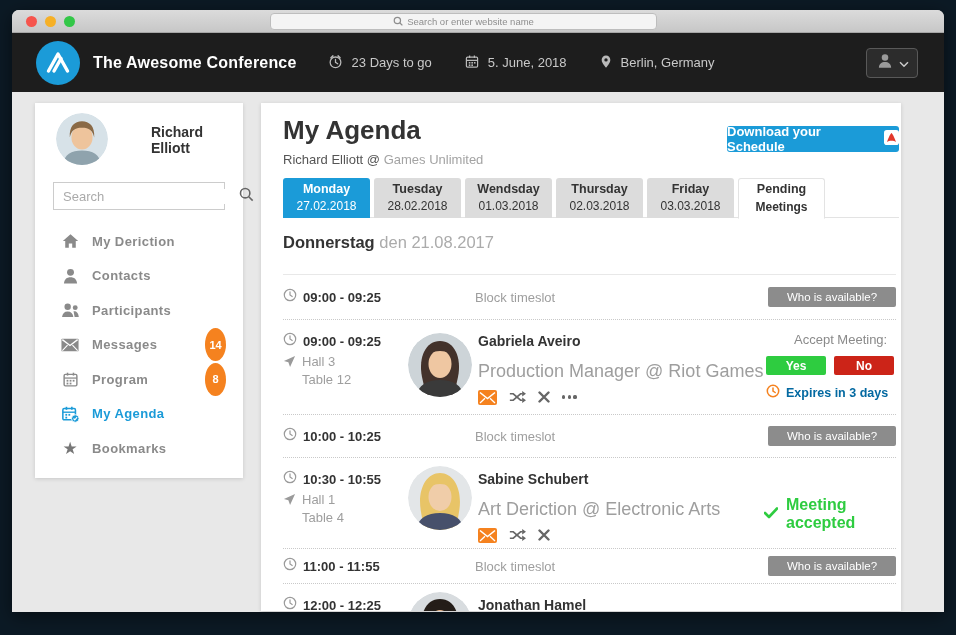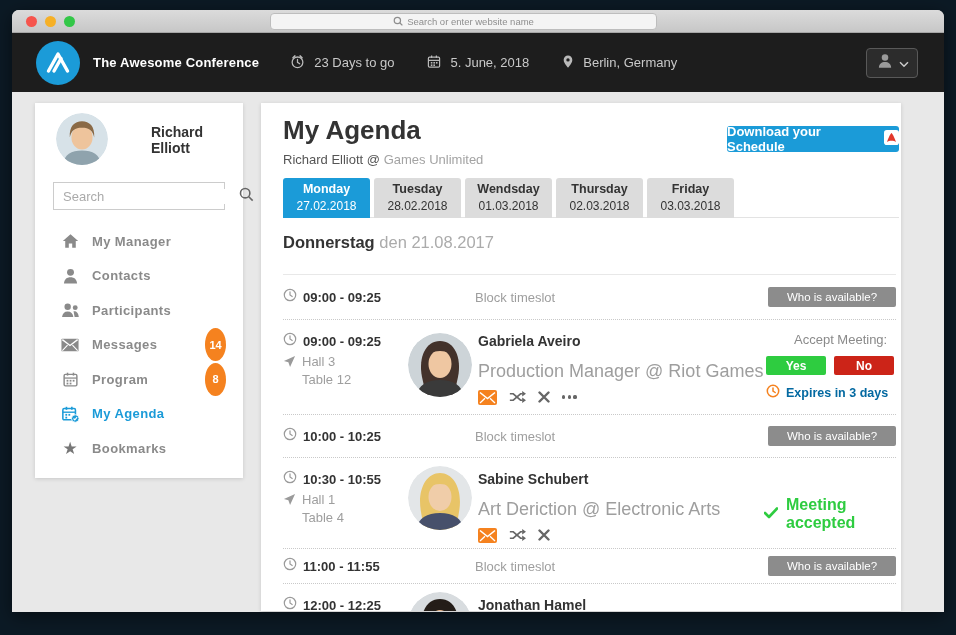--- a/index.html
+++ b/index.html
@@ -17,21 +17,21 @@
   .tl { width:11px; height:11px; border-radius:50%; margin-right:8px; }
   .tl.red { background:#f6544d; } .tl.yellow { background:#f6b026; } .tl.green { background:#33c748; }
   .urlbar { position:absolute; left:258px; top:3px; width:387px; height:17px; background:#f4f4f4;
             border:1px solid #bdbdbd; border-radius:4px; display:flex; align-items:center;
             justify-content:center; gap:4px; color:#8e8e8e; font-size:9.5px; }
 
   
   .appheader { height:59px; background:#1d1d1d; display:flex; align-items:center; padding:0 26px 0 24px; }
   .logo { width:44px; height:44px; border-radius:50%; background:#1b9bd8; flex:0 0 44px;
           display:flex; align-items:center; justify-content:center; }
-  .app-title { color:#fff; font-weight:bold; font-size:13px; margin-left:13px; letter-spacing:.2px; }
+  .app-title { color:#fff; font-weight:bold; font-size:16px; margin-left:13px; letter-spacing:.2px; }
   .hinfo { display:flex; align-items:center; gap:8px; color:#c9c9c9; font-size:13px; margin-left:32px; white-space:nowrap; }
   .user-btn { margin-left:auto; width:52px; height:30px; background:#2c2c2c; border:1px solid #595959;
               border-radius:4px; display:flex; align-items:center; justify-content:center; gap:5px; cursor:pointer; }
 
   
   .content { position:relative; height:519px; background:#e8e8e8; }
 
   
   .sidebar { position:absolute; left:23px; top:11px; width:208px; height:375px; background:#fff;
              box-shadow:0 1px 4px rgba(0,0,0,.14); }
@@ -207,21 +207,21 @@
                 <line x1="10.4" y1="10.4" x2="14.6" y2="14.6" stroke="#666" stroke-width="1.7"></line>
               </svg></span>
       </div>
       <nav class="menu">
         <div class="mi">
           <span class="ico">
                 <svg width="17" height="16" viewBox="0 0 20 18">
                   <path d="M10 1 L19 9 H16.2 V17 H12 V12 H8 V17 H3.8 V9 H1 Z" fill="#8a8a8a"></path>
                 </svg>
               </span>
-          <span class="lbl">My Manager</span>
+          <span class="lbl">My Deriction</span>
         </div>
         <div class="mi">
           <span class="ico">
                 <svg width="15" height="16" viewBox="0 0 16 17">
                   <circle cx="8" cy="4.6" r="3.7" fill="#8a8a8a"></circle>
                   <path d="M1 16.5 c.4-4.6 3-6.7 7-6.7 s6.6 2.1 7 6.7 z" fill="#8a8a8a"></path>
                 </svg>
               </span>
           <span class="lbl">Contacts</span>
         </div>
@@ -315,20 +315,24 @@
           <span class="d2">01.03.2018</span>
         </div>
         <div class="tab">
           <span class="d1">Thursday</span>
           <span class="d2">02.03.2018</span>
         </div>
         <div class="tab">
           <span class="d1">Friday</span>
           <span class="d2">03.03.2018</span>
         </div>
+        <div class="tab pending">
+          <span class="d1">Pending</span>
+          <span class="d2">Meetings</span>
+        </div>
       </div>
 
       <div class="day-heading">
         <b>Donnerstag</b>
         <span>den 21.08.2017</span>
       </div>
 
       <div class="agenda">
         <div class="sep"></div>
 

